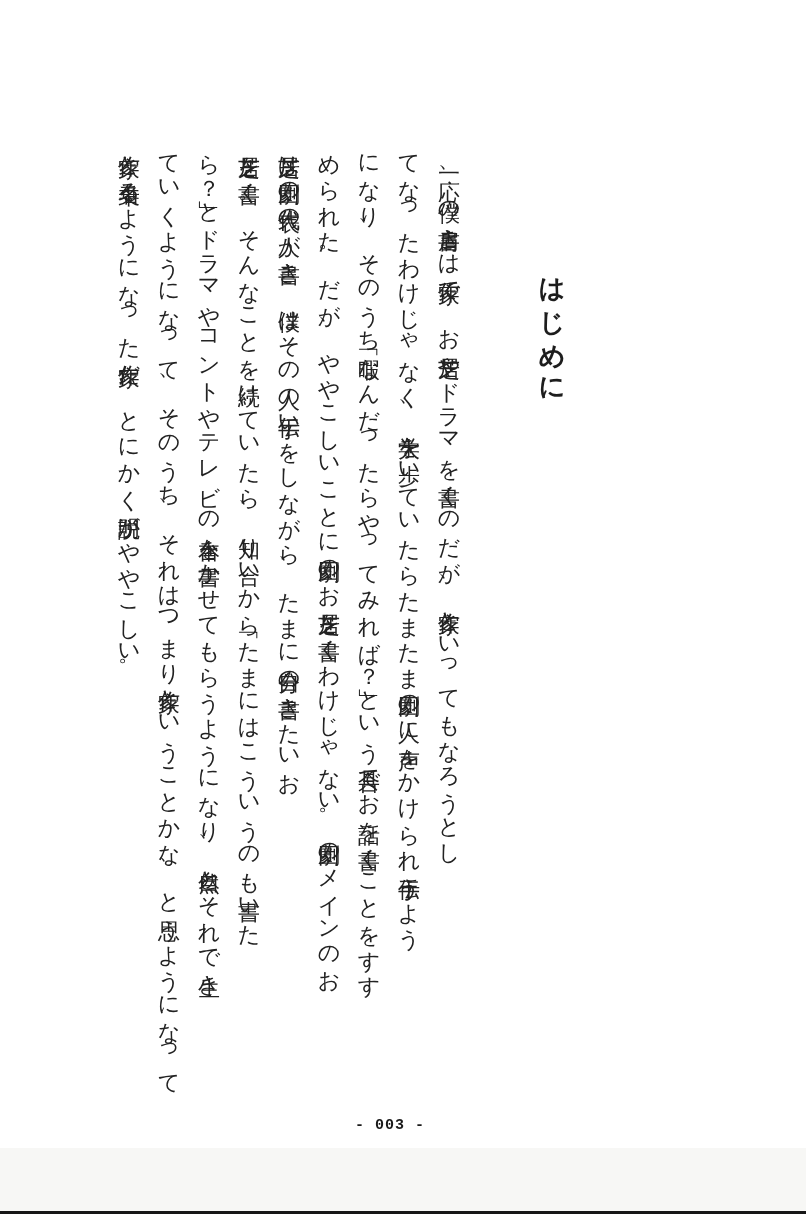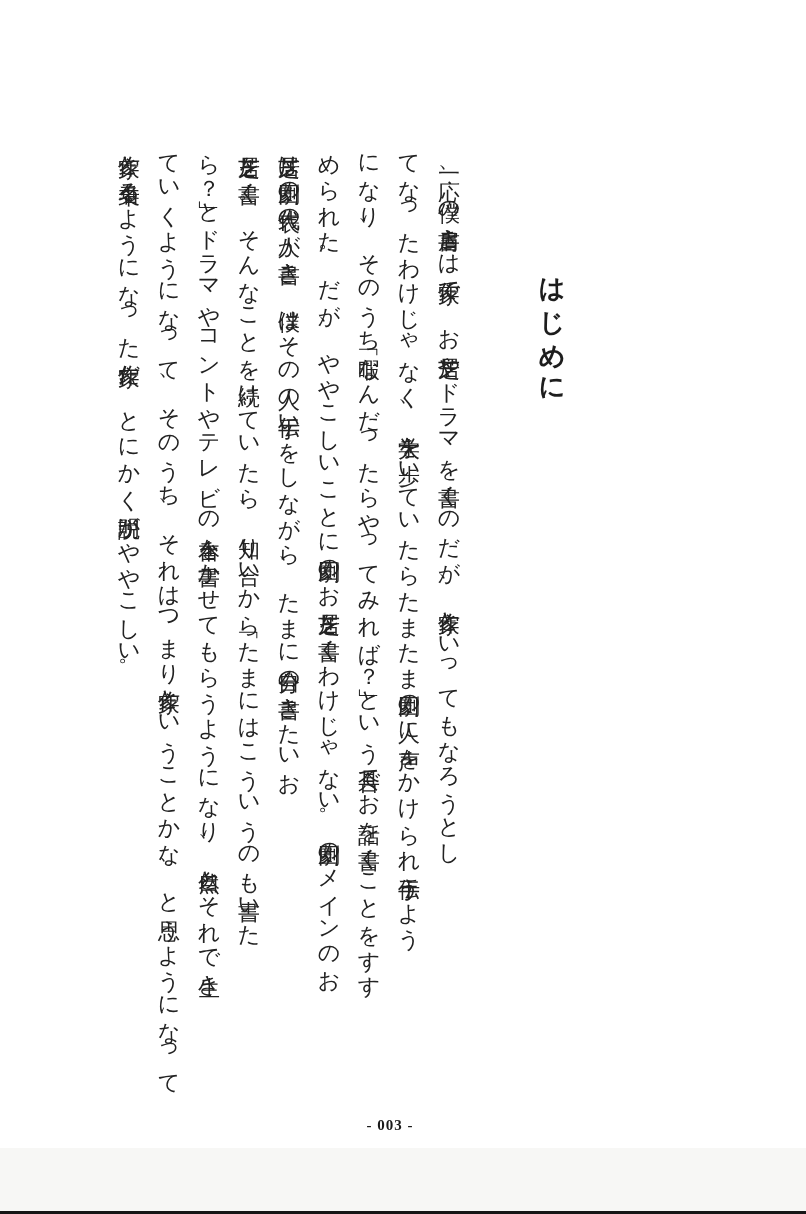--- a/index.html
+++ b/index.html
@@ -41,21 +41,21 @@
   .body-col {
     line-height: 40px;
     white-space: pre;
   }
   .page-number {
     position: absolute;
     top: 1117px;
     left: 335px;
     width: 110px;
     text-align: center;
-    font-family: Liberation Serif, serif;
+    font-family: Liberation Mono, monospace;
     font-weight: 700;
     font-size: 15px;
     letter-spacing: 1px;
     color: #1a1a1a;
   }
   .footer-strip {
     position: absolute;
     left: 0;
     bottom: 3px;
     width: 100%;

